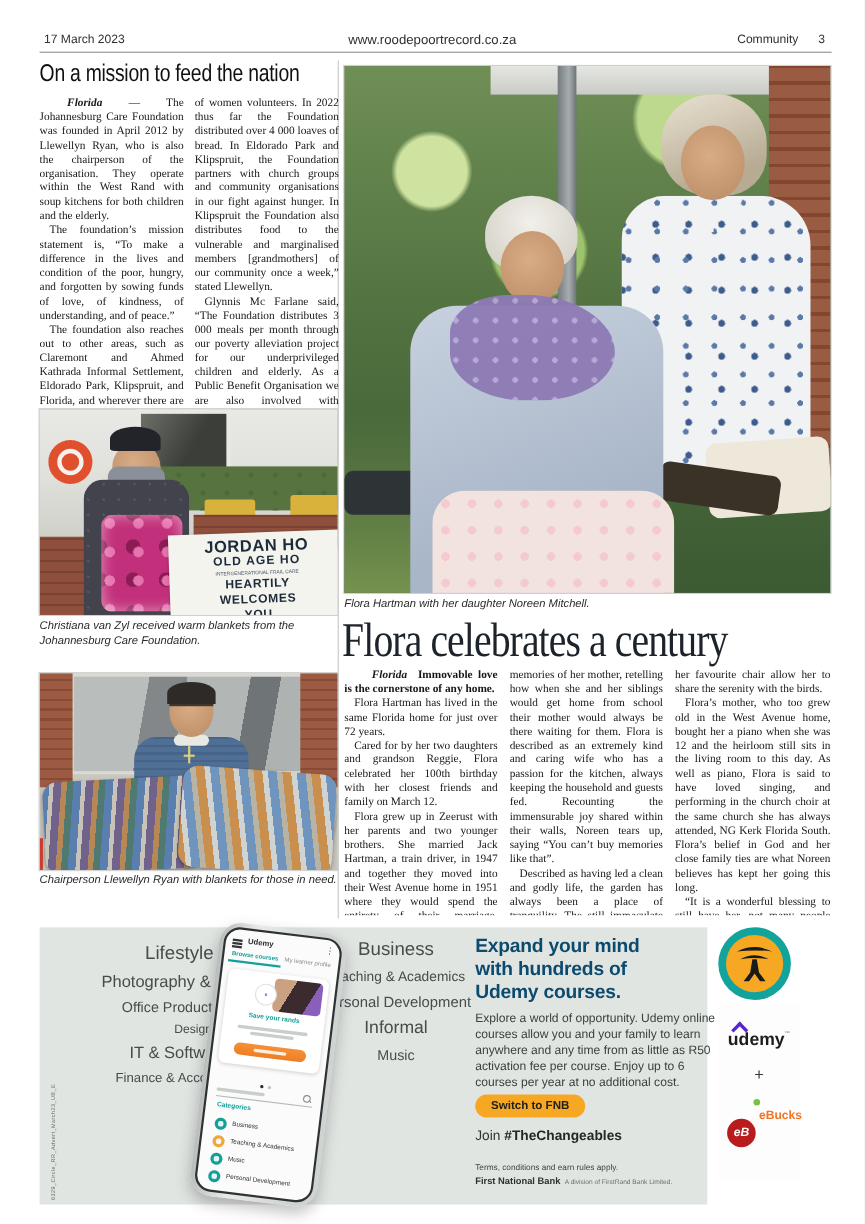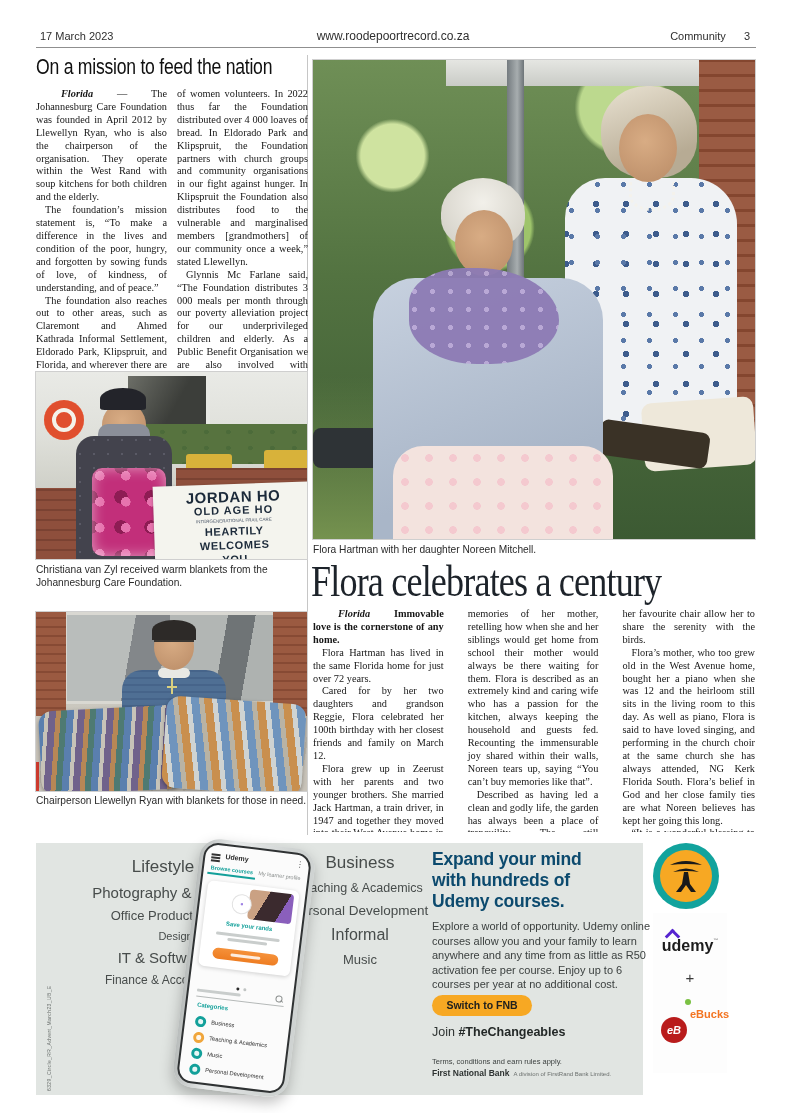--- a/index.html
+++ b/index.html
@@ -18,21 +18,21 @@
   .feed-cols{left:36px;top:88px;width:272px;height:282px;display:flex;gap:10px;overflow:hidden;}
   .news-col{width:131px;font-family:"Liberation Serif",serif;font-size:10.3px;line-height:12.9px;
       color:#161616;text-align:justify;}
   .news-col p{margin:0;}
   .news-col p.ind{text-indent:9px;}
   .dateline{font-weight:bold;font-style:italic;margin-left:25px;}
   .leadbold{font-weight:bold;}
 
   
   .photo{overflow:hidden;outline:1px solid #cfcfcf;background:#888;}
-  .caption{font-size:10.2px;line-height:12.6px;color:#2a2a2a;}
+  .caption{font-size:10.2px;line-height:12.6px;color:#2a2a2a;font-style:italic;}
 
   
   .p1-bg{left:0;top:0;right:0;height:62%;background:linear-gradient(180deg,#e9eae6 0%,#dfe0da 55%,#cfd0c8 100%);}
   .p1-win{left:88px;top:0;width:78px;height:52px;background:linear-gradient(120deg,#6d6f68,#3c3e3a 60%);border:4px solid #e8e9e4;}
   .p1-ring{left:8px;top:28px;width:40px;height:40px;border-radius:50%;background:#e04f2e;
            box-shadow:inset 0 0 0 8px #e04f2e, inset 0 0 0 12px #f4f2ea;}
   .p1-hedge{left:100px;top:52px;right:0;height:40px;background:radial-gradient(circle at 20% 50%,#4c6b3a 12%,transparent 13%) 0 0/22px 16px,#57733f;}
   .p1-pot{width:46px;height:26px;background:#d8b23a;border-radius:3px;}
   .p1-brick{background:repeating-linear-gradient(0deg,#8e4f3c 0 8px,#7a4232 8px 10px);}
   .p1-sign{left:118px;top:112px;width:160px;height:80px;background:#f4f4ee;transform:rotate(-2deg);
@@ -96,21 +96,21 @@
      background:radial-gradient(circle at 25% 25%,#5a79a8 9%,transparent 10%) 0 0/26px 26px,
                 radial-gradient(circle at 70% 60%,#3d5c8c 11%,transparent 12%) 10px 8px/30px 30px,#f0f2f4;}
   .pm-pearls{left:316px;top:122px;width:40px;height:26px;border:3px dotted #f4f2ec;border-top:none;border-radius:0 0 50% 50%;}
   .pm-cushion{left:330px;top:340px;width:112px;height:68px;border-radius:10px;background:#eee8da;transform:rotate(-4deg);}
 
   
   .main-caption{left:313px;top:544px;width:442px;}
   .h2{left:311px;top:556px;width:540px;font-family:"Liberation Serif","DejaVu Serif",serif;
       font-size:44px;color:#1d232a;white-space:nowrap;letter-spacing:-1px;
       transform:scaleX(0.82);transform-origin:left top;}
-  .flora-cols{left:313px;top:608px;width:442px;height:224px;display:flex;gap:24px;overflow:hidden;}
+  .flora-cols{left:313px;top:608px;width:442px;height:224px;display:flex;gap:11px;overflow:hidden;}
   .flora-col{width:140px;}
 
   
   .ad{left:36px;top:843px;width:607px;height:252px;background:#e1e5e2;}
   .ad-code{left:-52px;bottom:66px;transform:rotate(-90deg);font-size:5px;color:#6b706e;letter-spacing:.4px;width:130px;text-align:left;}
   .cats{display:flex;flex-direction:column;align-items:center;color:#474c4b;}
   .cats-left{left:18px;top:14px;width:218px;gap:7px;}
   .cats-right{left:244px;top:10px;width:160px;gap:8px;}
   .cl0{font-size:17px;} .cl1{font-size:15px;} .cl2{font-size:13px;} .cl3{font-size:11px;padding-left:25px;} .cl4{font-size:15px;} .cl5{font-size:12px;}
   .cr0{font-size:17px;} .cr1{font-size:12.5px;} .cr2{font-size:13.5px;} .cr3{font-size:16px;} .cr4{font-size:13px;}

